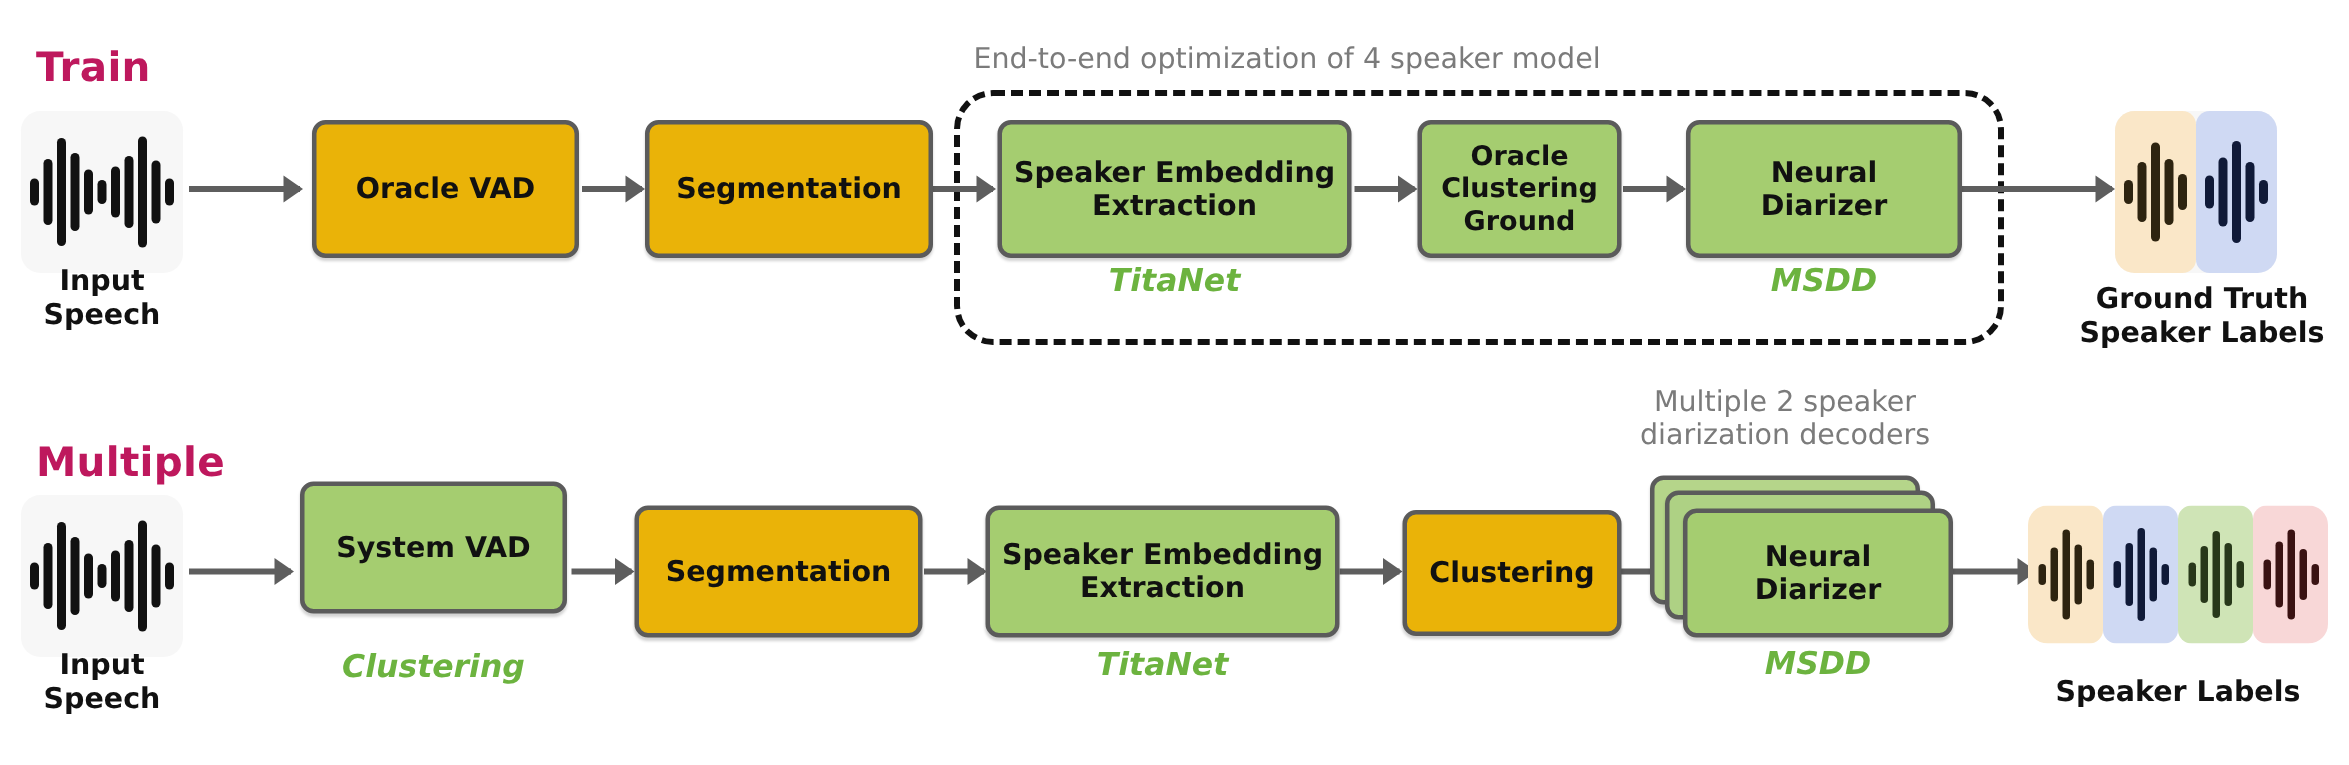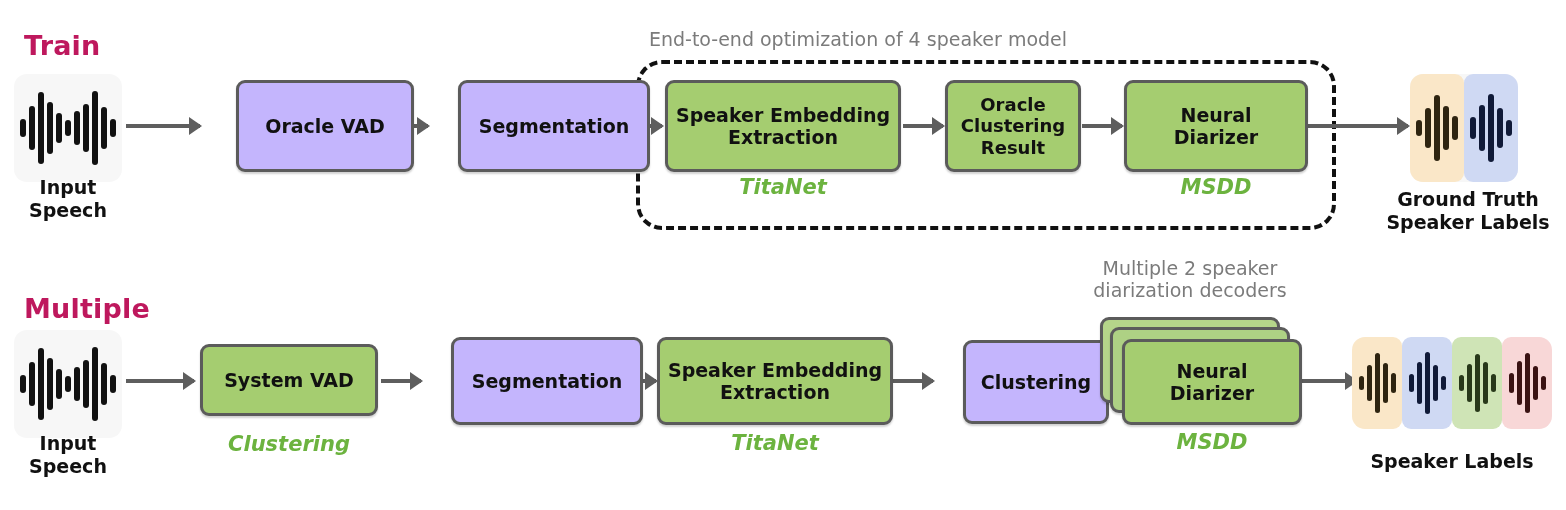--- a/index.html
+++ b/index.html
@@ -30,21 +30,21 @@
     align-items: center;
     justify-content: center;
     text-align: center;
     font-size: 19px;
     font-weight: 700;
     color: #111111;
     line-height: 1.18;
     box-shadow: 0 2px 2px rgba(0,0,0,0.18);
   }
   .box .lbl { display: block; padding: 0 6px; white-space: pre-line; }
-  .box.gray  { background: #c4b5fd; margin-left: 28px; }
+  .box.gray  { background: #eab308; }
   .box.green { background: #a5cd70; }
 
   
   .box.ghost1 { background: #b5d58a; z-index: 1; }
   .box.ghost2 { background: #aed184; z-index: 2; }
 
   
   .model-name {
     position: absolute;
     color: #6cb33f;
@@ -163,21 +163,21 @@
 
   <div class="box green" style="left:665px; top:80px; width:236px; height:92px;">
     <span class="lbl">Speaker Embedding
 Extraction</span>
   </div>
   <div class="model-name" style="left:665px; top:175px; width:236px;">TitaNet</div>
 
   <div class="box green" style="left:945px; top:80px; width:136px; height:92px; font-size:18px;">
     <span class="lbl">Oracle
 Clustering
-Result</span>
+Ground</span>
   </div>
 
   <div class="box green" style="left:1124px; top:80px; width:184px; height:92px;">
     <span class="lbl">Neural
 Diarizer</span>
   </div>
   <div class="model-name" style="left:1124px; top:175px; width:184px;">MSDD</div>
 
   <div class="wave-tile plain" style="left:1410px; top:74px; width:108px; height:108px;">
     <div class="seg-row" id="wf-train-out">
@@ -223,21 +223,21 @@
   <div class="icon-caption" style="left:0px; top:432px; width:136px;">Input
 Speech</div>
 
   <div class="arrow" style="left:126px; top:379px; width:68px;"></div>
   <div class="arrow" style="left:381px; top:379px; width:40px;"></div>
   <div class="arrow" style="left:616px; top:379px; width:40px;"></div>
   <div class="arrow" style="left:893px; top:379px; width:40px;"></div>
   <div class="arrow" style="left:1080px; top:379px; width:42px;"></div>
   <div class="arrow" style="left:1300px; top:379px; width:56px;"></div>
 
-  <div class="box green" style="left:200px; top:344px; width:178px; height:72px;">
+  <div class="box green" style="left:200px; top:321px; width:178px; height:88px;">
     <span class="lbl">System VAD</span>
   </div>
   <div class="model-name" style="left:190px; top:432px; width:198px;">Clustering</div>
 
   <div class="box gray" style="left:423px; top:337px; width:192px; height:88px;">
     <span class="lbl">Segmentation</span>
   </div>
 
   <div class="box green" style="left:657px; top:337px; width:236px; height:88px;">
     <span class="lbl">Speaker Embedding

